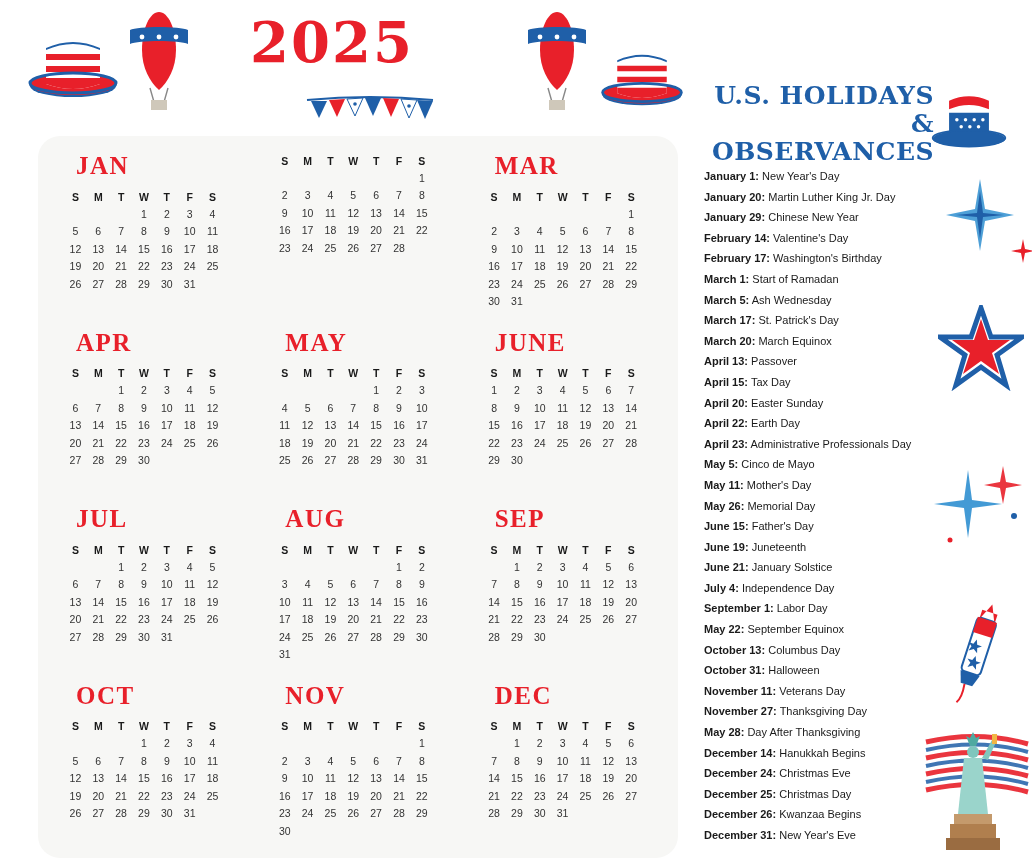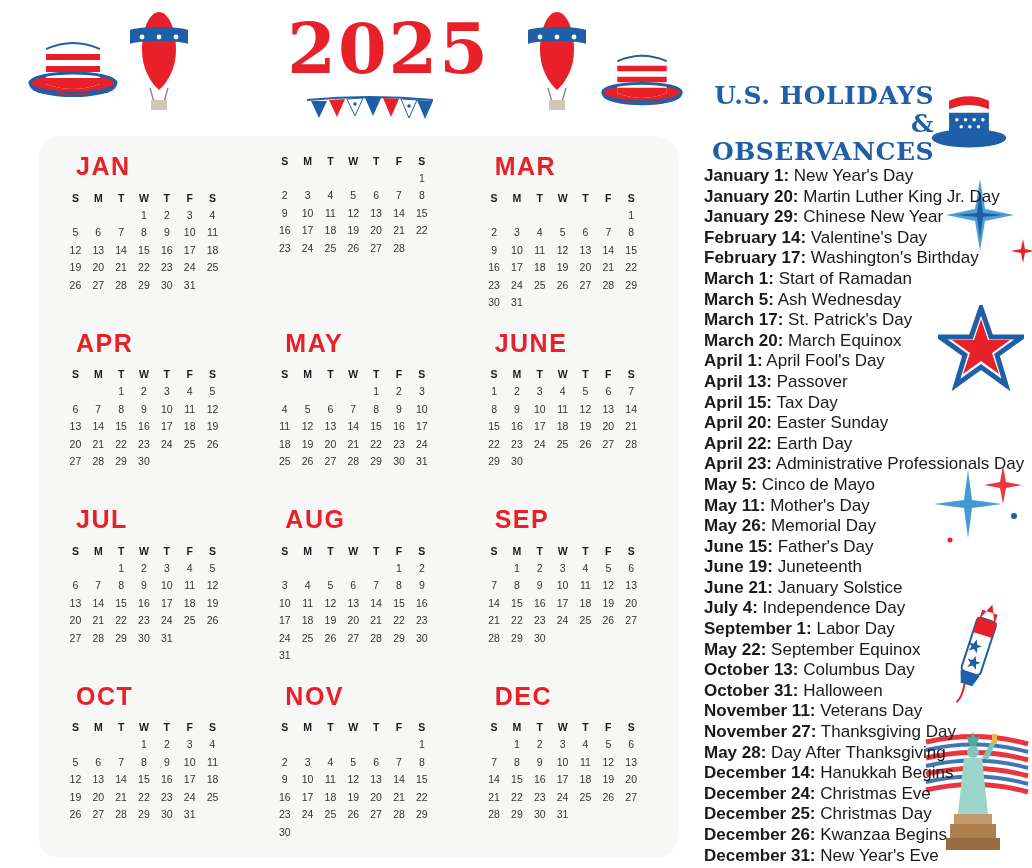--- a/index.html
+++ b/index.html
@@ -19,24 +19,24 @@
   
   .header {
     position: absolute;
     left: 0; top: 0;
     width: 690px; height: 135px;
   }
   .year-title {
     position: absolute;
     left: 250px; top: 14px;
     width: 240px;
-    text-align: right;
+    text-align: left;
     font-family: "DejaVu Serif", serif;
     font-weight: bold;
-    font-size: 70px;
+    font-size: 56px;
     letter-spacing: 2px;
     color: #e8202a;
     line-height: 1;
   }
   .bunting {
     position: absolute;
     left: 305px; top: 96px;
     width: 130px; height: 26px;
   }
 
@@ -58,21 +58,21 @@
     display: grid;
     grid-template-columns: repeat(3, 1fr);
     grid-template-rows: repeat(4, 1fr);
     padding: 10px 6px 6px 6px;
   }
   .month {
     position: relative;
     padding: 6px 10px 0 18px;
   }
   .month-name {
-    font-family: Liberation Sans, sans-serif;
+    font-family: Liberation Serif, serif;
     font-weight: bold;
     font-size: 25px;
     color: #e8202a;
     letter-spacing: 1.5px;
     margin: 0 0 8px 14px;
   }
   table.mt {
     border-collapse: collapse;
     width: 160px;
     margin-left: 2px;
@@ -112,21 +112,21 @@
     letter-spacing: 0.5px;
     color: #1f5fa8;
     text-align: right;
   }
   .hol-list {
     position: absolute;
     left: 14px; top: 96px;
     width: 326px;
   }
   .hol-item {
-    font-size: 17px;
+    font-size: 11px;
     line-height: 20.6px;
     color: #1a1a1a;
     white-space: nowrap;
   }
   .hol-item b { font-weight: bold; }
   .hol-item span { font-weight: normal; }
 </style>
 </head>
 <body>
 
@@ -1070,21 +1070,20 @@
     <div class="hol-list" id="holiday-list">
         <div class="hol-item"><b>January 1:</b> <span>New Year's Day</span></div>
         <div class="hol-item"><b>January 20:</b> <span>Martin Luther King Jr. Day</span></div>
         <div class="hol-item"><b>January 29:</b> <span>Chinese New Year</span></div>
         <div class="hol-item"><b>February 14:</b> <span>Valentine's Day</span></div>
         <div class="hol-item"><b>February 17:</b> <span>Washington's Birthday</span></div>
         <div class="hol-item"><b>March 1:</b> <span>Start of Ramadan</span></div>
         <div class="hol-item"><b>March 5:</b> <span>Ash Wednesday</span></div>
         <div class="hol-item"><b>March 17:</b> <span>St. Patrick's Day</span></div>
         <div class="hol-item"><b>March 20:</b> <span>March Equinox</span></div>
-        <div class="hol-item"><b>April 1:</b> <span>April Fool's Day</span></div>
         <div class="hol-item"><b>April 13:</b> <span>Passover</span></div>
         <div class="hol-item"><b>April 15:</b> <span>Tax Day</span></div>
         <div class="hol-item"><b>April 20:</b> <span>Easter Sunday</span></div>
         <div class="hol-item"><b>April 22:</b> <span>Earth Day</span></div>
         <div class="hol-item"><b>April 23:</b> <span>Administrative Professionals Day</span></div>
         <div class="hol-item"><b>May 5:</b> <span>Cinco de Mayo</span></div>
         <div class="hol-item"><b>May 11:</b> <span>Mother's Day</span></div>
         <div class="hol-item"><b>May 26:</b> <span>Memorial Day</span></div>
         <div class="hol-item"><b>June 15:</b> <span>Father's Day</span></div>
         <div class="hol-item"><b>June 19:</b> <span>Juneteenth</span></div>

